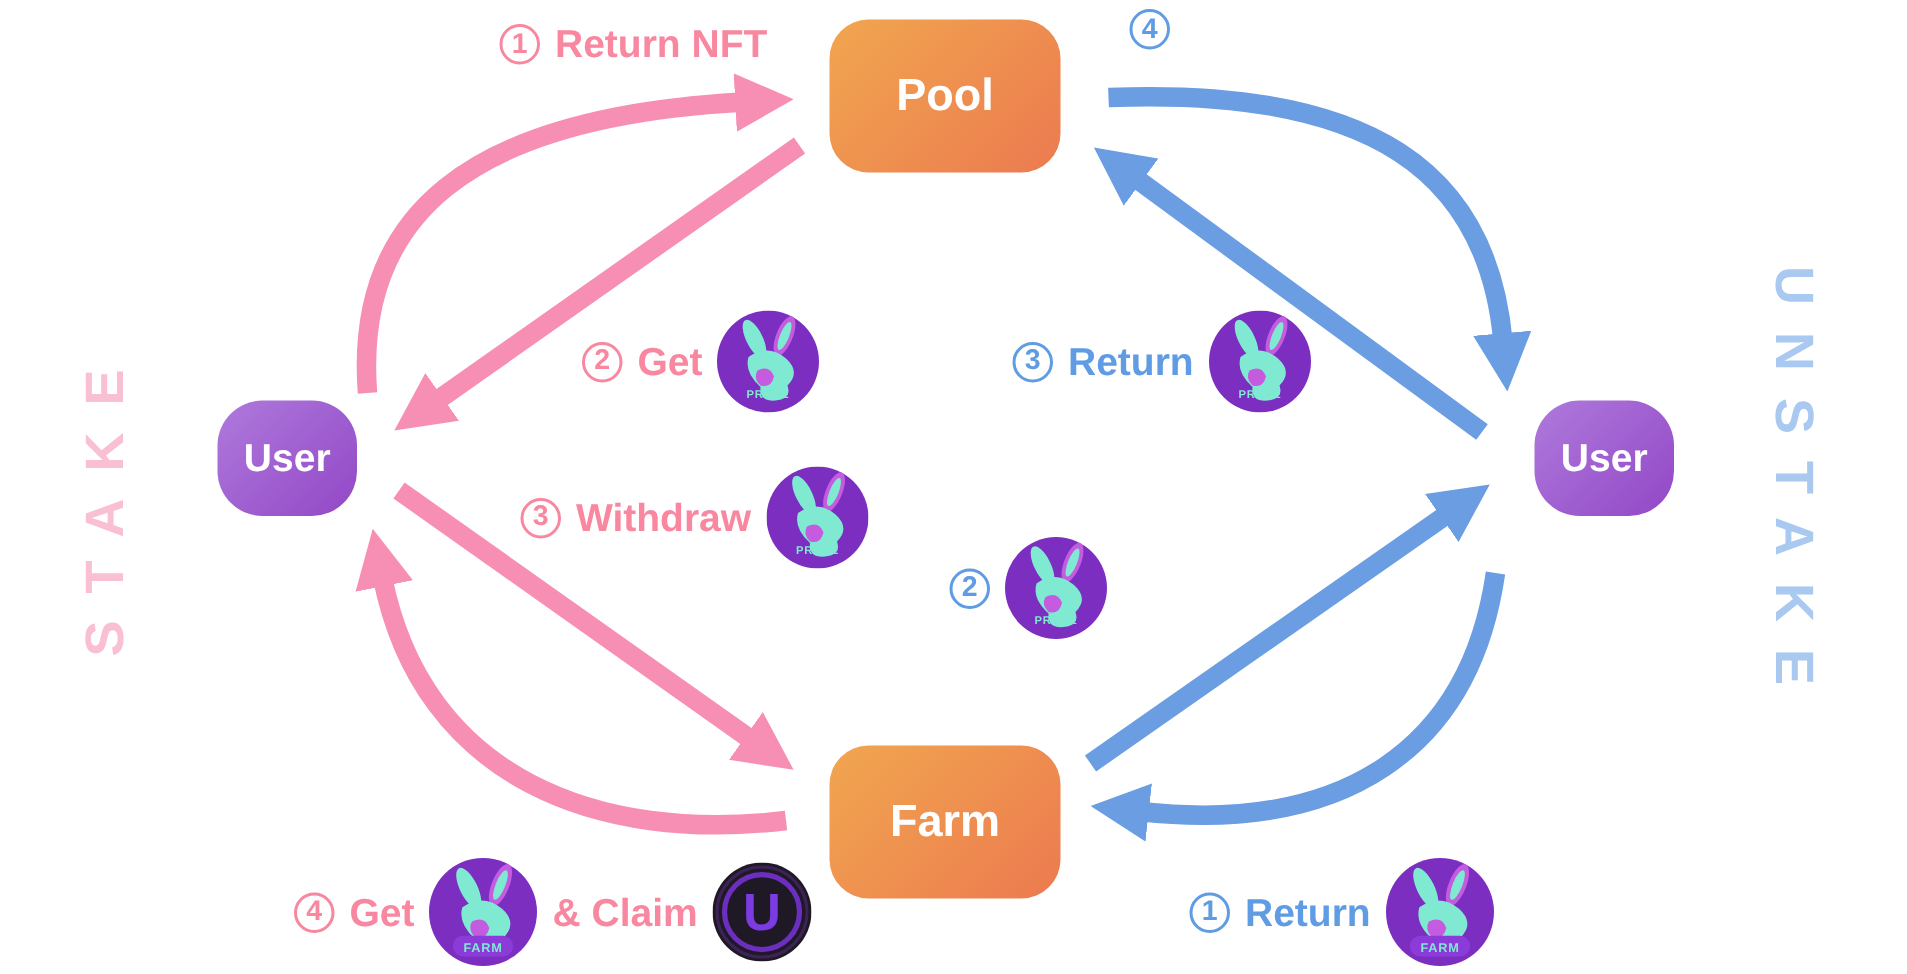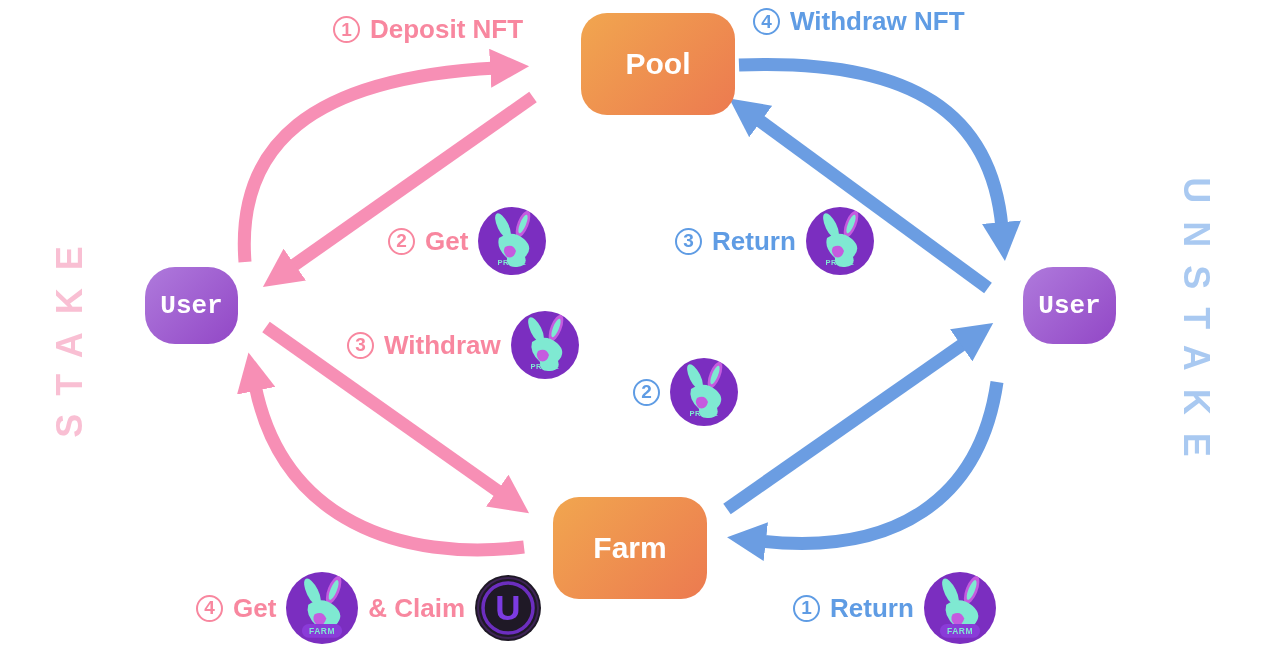--- a/index.html
+++ b/index.html
@@ -16,22 +16,22 @@
   .vlabel.stake{left:70px;top:333px;color:#F9BFD3;transform:translate(-50%,-50%) rotate(-90deg);}
   .vlabel.unstake{left:1196px;top:326px;color:#A9C9F1;transform:translate(-50%,-50%) rotate(90deg);}
   
   .node{
     position:absolute;display:flex;align-items:center;justify-content:center;
     color:#ffffff;font-weight:700;
   }
   .node.orange{width:154px;height:102px;border-radius:26px;font-size:30px;
     background:linear-gradient(135deg,#F1A64F 0%,#EC7A50 100%);}
   .node.purple{width:93px;height:77px;border-radius:30px;font-size:26px;
-    background:linear-gradient(135deg,#AF7ADC 0%,#9247C6 100%);font-family:Liberation Mono, monospace;}
-  .node.pool{left:581px;top:13px;}
+    background:linear-gradient(135deg,#AF7ADC 0%,#9247C6 100%);}
+  .node.pool{left:553px;top:13px;}
   .node.farm{left:553px;top:497px;}
   .node.user-left{left:145px;top:267px;}
   .node.user-right{left:1023px;top:267px;}
   
   .step{position:absolute;display:flex;align-items:center;gap:10px;
     font-weight:700;font-size:26px;white-space:nowrap;}
   .step.pink{color:#F8879F;}
   .step.blue{color:#5F9CE4;}
   .numcircle{
     display:inline-flex;align-items:center;justify-content:center;
@@ -77,21 +77,21 @@
   <div class="vlabel stake">STAKE</div>
   <div class="vlabel unstake">UNSTAKE</div>
 
   <div class="node purple user-left">User</div>
   <div class="node orange pool">Pool</div>
   <div class="node orange farm">Farm</div>
   <div class="node purple user-right">User</div>
 
   <div class="step pink s1">
     <span class="numcircle">1</span>
-    <span>Deposit NFT</span>
+    <span>Return NFT</span>
   </div>
 
   <div class="step pink s2">
     <span class="numcircle">2</span>
     <span>Get</span>
     <svg class="tokicon" width="68" height="68" viewBox="0 0 68 68">
       <circle cx="34" cy="34" r="34" fill="#7B2EC0"></circle>
       <ellipse cx="25" cy="19" rx="5.5" ry="14" fill="#7FE9D2" transform="rotate(-26 25 19)"></ellipse>
       <ellipse cx="45" cy="17" rx="5.5" ry="14" fill="#C55BDF" transform="rotate(22 45 17)"></ellipse>
       <ellipse cx="45" cy="17" rx="3" ry="10" fill="#7FE9D2" transform="rotate(22 45 17)"></ellipse>
@@ -132,21 +132,20 @@
     <svg class="tokicon" width="66" height="66" viewBox="0 0 66 66">
       <circle cx="33" cy="33" r="33" fill="#1F1926"></circle>
       <circle cx="33" cy="33" r="30" fill="none" stroke="#3D2355" stroke-width="2"></circle>
       <circle cx="33" cy="33" r="25" fill="none" stroke="#6C2EBF" stroke-width="3.5"></circle>
       <text x="33" y="45" text-anchor="middle" font-size="35" font-weight="700" fill="#7C3BE2">U</text>
     </svg>
   </div>
 
   <div class="step blue u4">
     <span class="numcircle">4</span>
-    <span>Withdraw NFT</span>
   </div>
 
   <div class="step blue u1">
     <span class="numcircle">3</span>
     <span>Return</span>
     <svg class="tokicon" width="68" height="68" viewBox="0 0 68 68">
       <circle cx="34" cy="34" r="34" fill="#7B2EC0"></circle>
       <ellipse cx="25" cy="19" rx="5.5" ry="14" fill="#7FE9D2" transform="rotate(-26 25 19)"></ellipse>
       <ellipse cx="45" cy="17" rx="5.5" ry="14" fill="#C55BDF" transform="rotate(22 45 17)"></ellipse>
       <ellipse cx="45" cy="17" rx="3" ry="10" fill="#7FE9D2" transform="rotate(22 45 17)"></ellipse>

